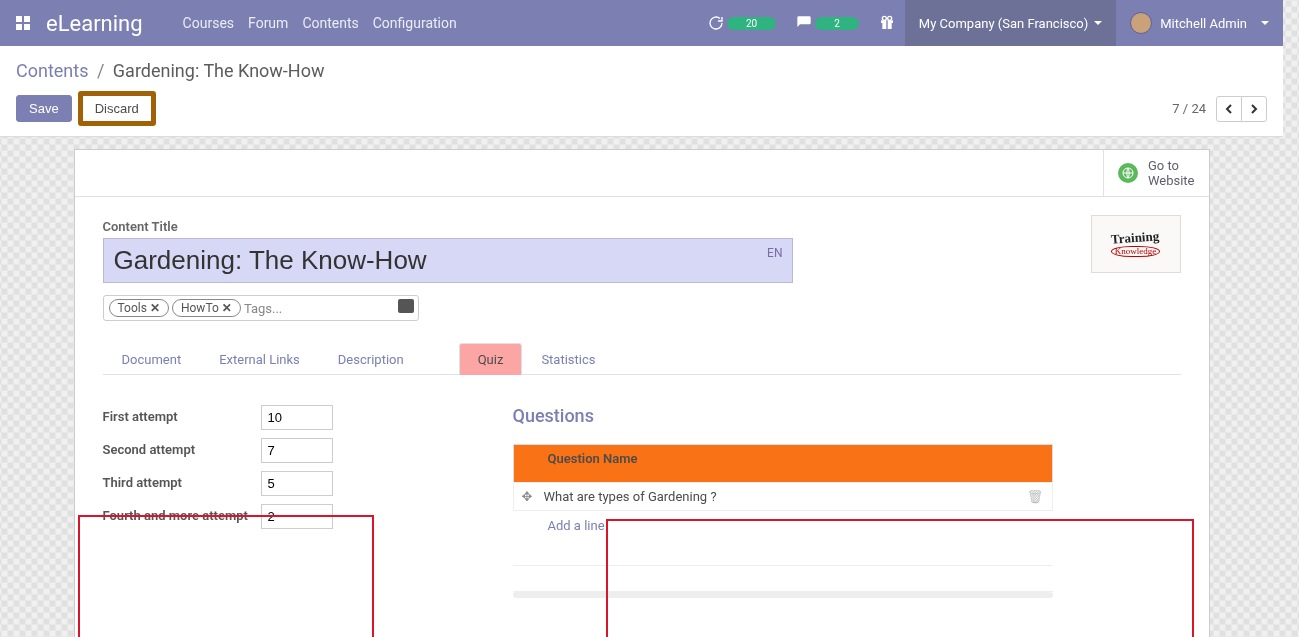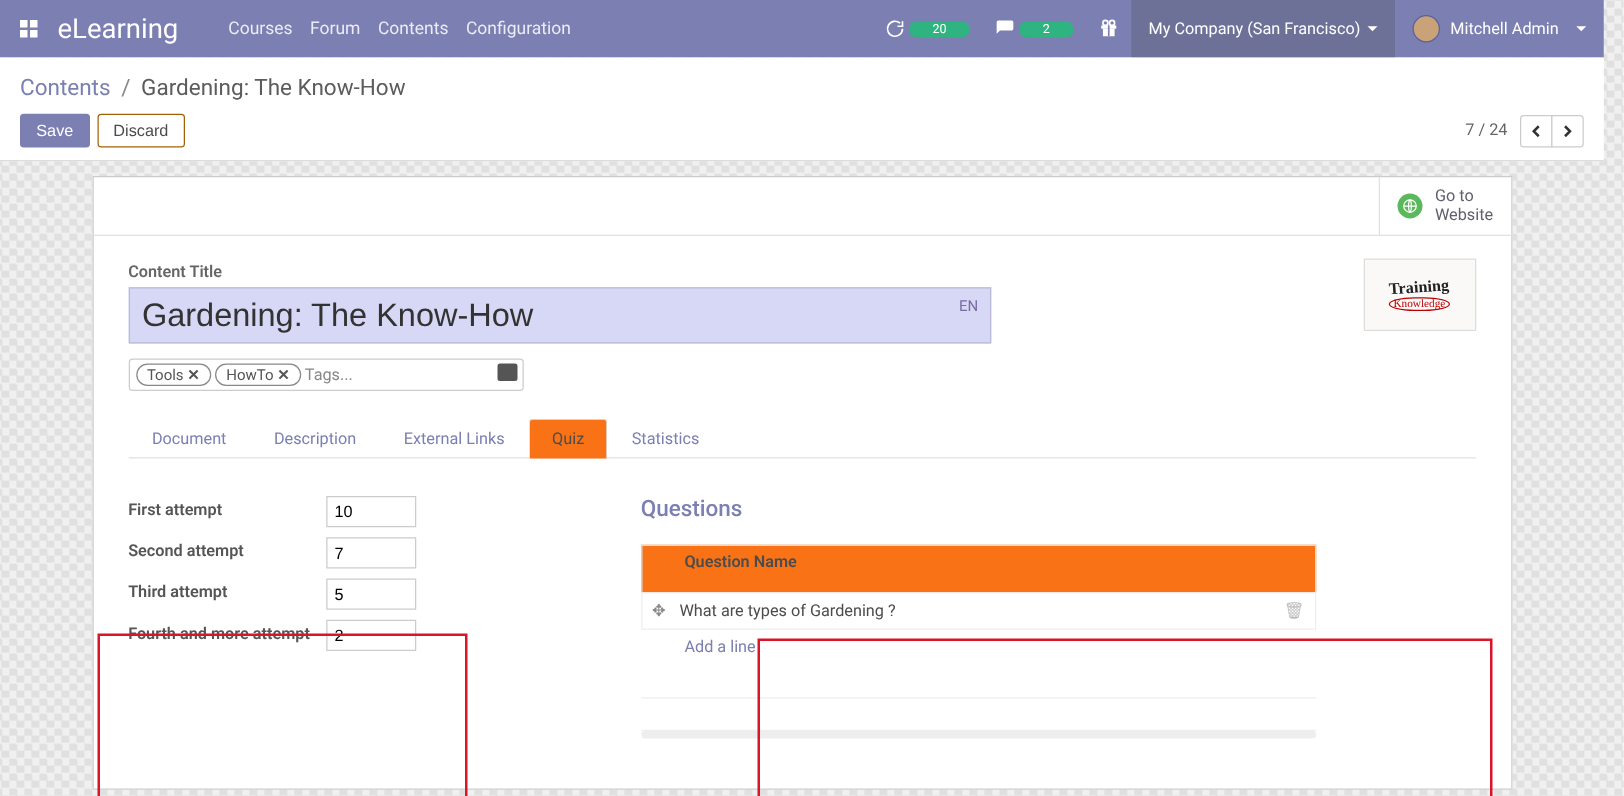--- a/index.html
+++ b/index.html
@@ -59,21 +59,21 @@
   }
   .breadcrumb { font-size:18px; color:#6b4a9e; padding: 4px 0 10px 0; }
   .breadcrumb a { color:#7b7fb1; text-decoration:none; }
   .breadcrumb .sep { color:#888; padding:0 4px; }
   .breadcrumb .current { color:#5c5c5c; }
   .action-row { display:flex; align-items:center; }
   .btn {
     padding: 5px 12px; font-size:13px; border-radius:3px; border:1px solid transparent; cursor:pointer;
   }
   .btn-primary { background:#7b7fb1; color:#fff; border-color:#7b7fb1; }
-  .btn-secondary { background:#fff; color:#4c4c4c; border:1px solid #a16207; margin-left:6px; }
+  .btn-secondary { background:#fff; color:#4c4c4c; border:5px solid #a16207; margin-left:6px; }
   .pager { margin-left:auto; display:flex; align-items:center; gap:10px; }
   .pager-count { color:#666; font-size:13px; }
   .pager-btn { width:26px; height:26px; border:1px solid #ccc; background:#fff; display:flex; align-items:center; justify-content:center; cursor:pointer; }
   .pager-btn svg { width:10px; height:10px; fill:#555; }
   .pager-group { display:flex; }
   .pager-group .pager-btn:first-child { border-radius:3px 0 0 3px; margin-right:-1px; }
   .pager-group .pager-btn:last-child { border-radius:0 3px 3px 0; }
 
   .sheet-zone {
     width:1283px;
@@ -123,21 +123,21 @@
   .tags-row { margin-top:12px; display:flex; align-items:center; border:1px solid #ccc; border-radius:3px; padding:3px 5px; width:316px; position:relative;}
   .tag-pill { border:1px solid #888; border-radius:11px; padding:1px 8px; font-size:12px; color:#555; margin-right:3px; display:flex; align-items:center; gap:3px;}
   .tag-pill .x { font-weight:bold; color:#555; }
   .tags-placeholder { color:#888; font-size:13px; }
   .kbd-ic { position:absolute; right:4px; top:3px; width:16px; height:14px; background:#555; border-radius:2px; }
   .tabs { margin-top:22px; border-bottom:1px solid #dee2e6; display:flex; }
   .tab {
     padding:8px 18px; font-size:13px; color:#7b7fb1; cursor:pointer; border:1px solid transparent; border-bottom:none;
     margin-bottom:-1px; border-radius:3px 3px 0 0;
   }
-  .tab.active { border-color:#dee2e6; color:#4c4c4c; background:#f97316; }
+  .tab.active { border-color:#dee2e6; color:#4c4c4c; background:#fca5a5;margin-left:36px; }
   .quiz-pane { margin-top:30px; display:flex; gap:180px; }
   .panel { }
   .panel h2 { font-size:18px; color:#7b7fb1; margin:0 0 18px 0; font-weight:500;}
   .reward-row { display:flex; align-items:flex-start; margin-bottom:8px; }
   .reward-row label { width:158px; font-size:13px; font-weight:600; color:#555; padding-top:4px;}
   .reward-row input { width:72px; padding:4px 6px; border:1px solid #ccc; font-size:13px; }
   .rewards-panel {  }
   .questions-panel { flex:1; }
   .qtable { width:540px; }
   .qhead { background:#f97316; border:1px solid #ddd; border-bottom:none; padding:6px 8px 16px 34px; font-weight:600; font-size:13px;}
@@ -271,22 +271,22 @@
         <span class="tag-pill">
             <span>HowTo</span> 
             <span class="x">✕</span>
           </span>
         <span class="tags-placeholder">Tags...</span>
         <span class="kbd-ic"></span>
       </div>
 
       <div class="tabs">
         <div class="tab">Document</div>
+        <div class="tab">External Links</div>
         <div class="tab">Description</div>
-        <div class="tab">External Links</div>
         <div class="tab active">Quiz</div>
         <div class="tab">Statistics</div>
       </div>
 
       <div class="quiz-pane">
         <div class="panel rewards-panel">
           <div class="reward-row">
             <label>First attempt</label>
             <input value="10" style="">
           </div>

